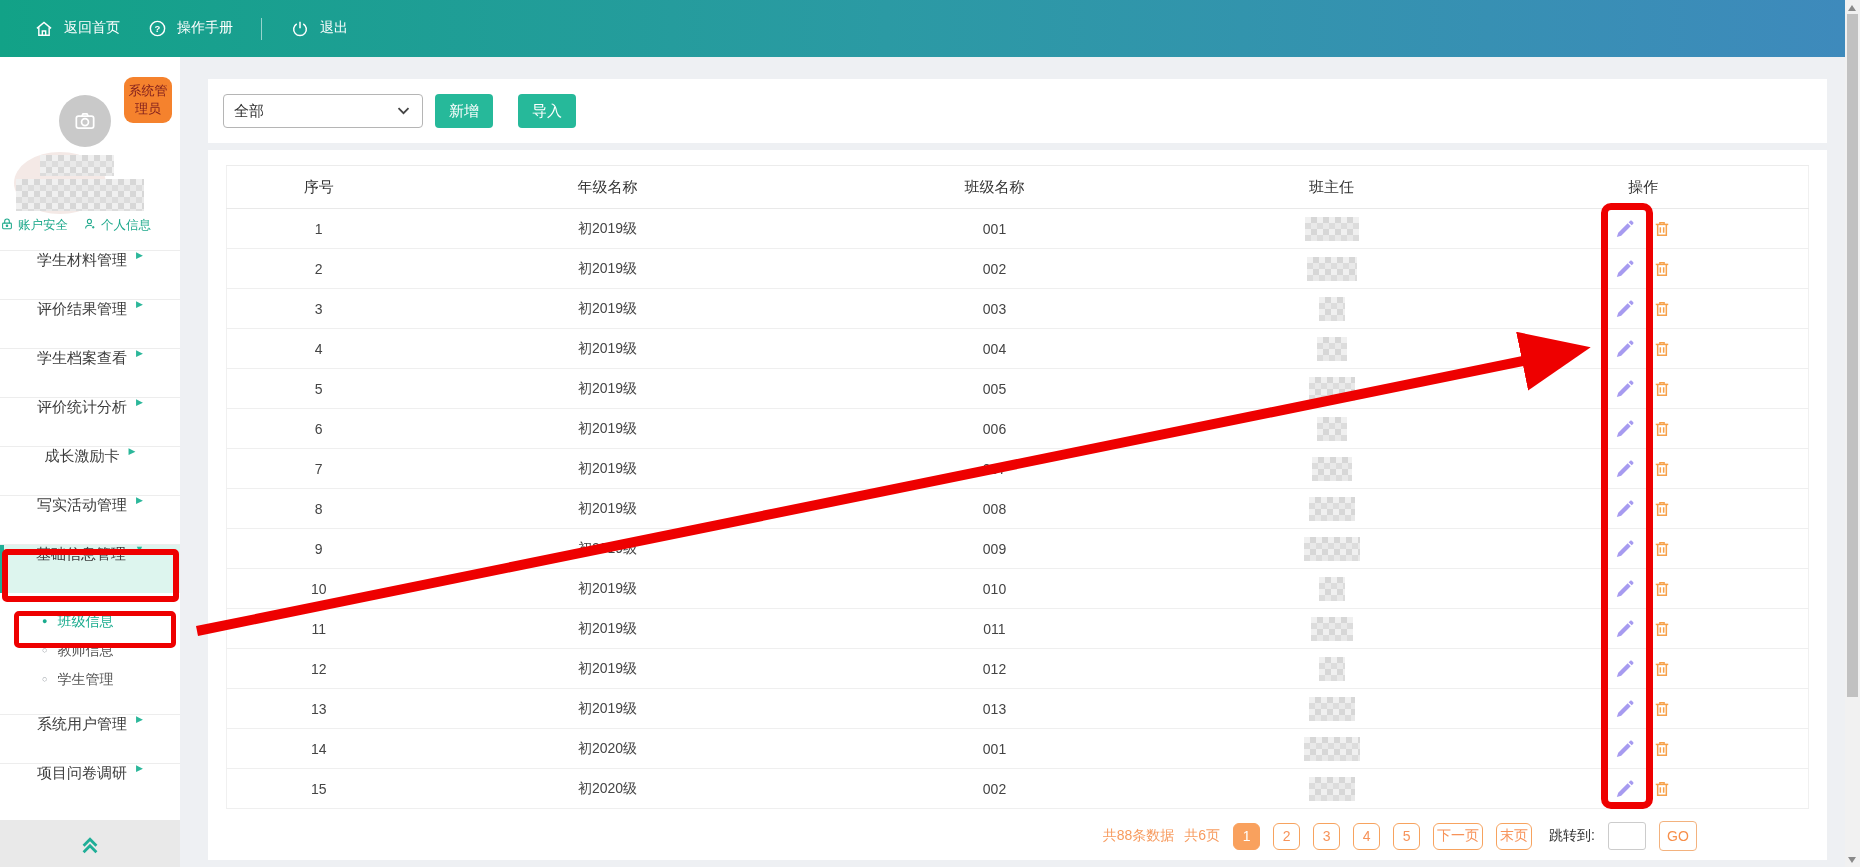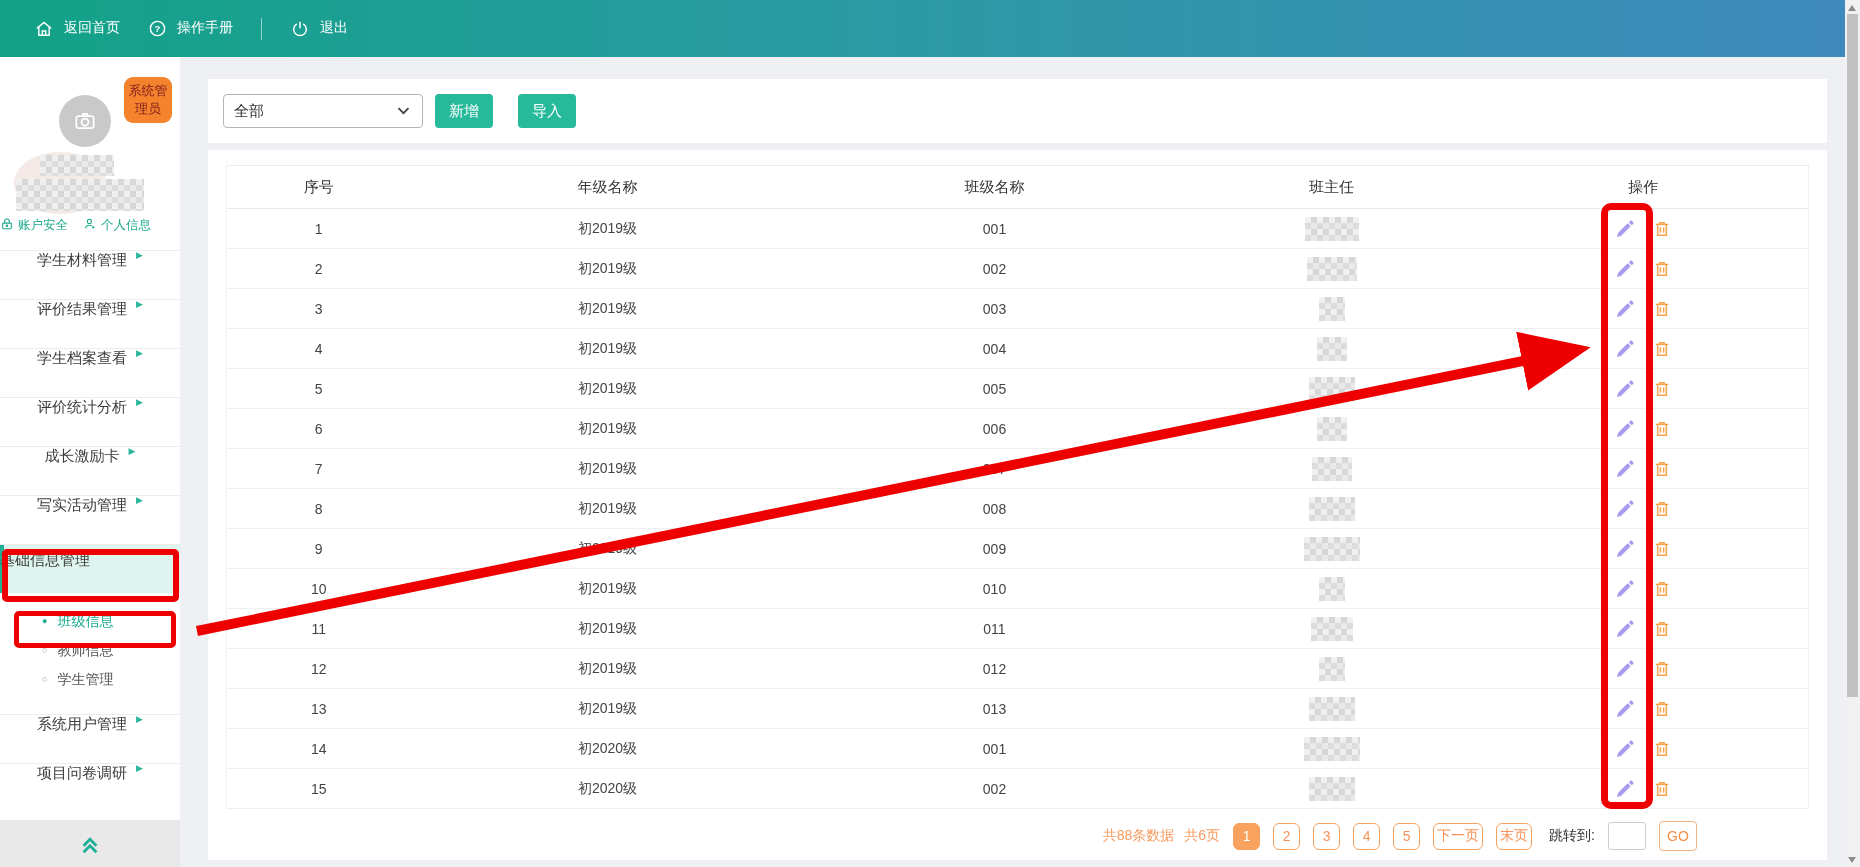--- a/index.html
+++ b/index.html
@@ -28,21 +28,21 @@
   .mosaic { background:conic-gradient(#d7d7d7 25%,#e9e9e9 0 50%,#dcdcdc 0 75%,#f0f0f0 0) 0 0/12px 12px; }
   .m1 { position:absolute; left:28px; top:5px; width:74px; height:21px; }
   .m2 { position:absolute; left:4px; top:29px; width:128px; height:32px; }
   .profile-links { position:absolute; left:0; bottom:16px; width:100%; display:flex; justify-content:flex-start; gap:15px; }
   .plink { display:flex; align-items:center; gap:4px; color:#1fa98c; font-size:12.5px; cursor:pointer; white-space:nowrap; }
 
   .menu { width:180px; }
   .menu-item { height:49px; border-top:1px solid #ededed; display:flex; align-items:flex-start;
     justify-content:center; gap:9px; font-size:15px; color:#3c3c3c; cursor:pointer; }
   .menu-item .arrow { color:#2bb79a; font-size:9px; line-height:1; }
-  .menu-item.active { background:#ddf5ee; box-shadow:inset 4px 0 0 #1fae97;flex-direction:column; }
+  .menu-item.active { background:#ddf5ee; box-shadow:inset 4px 0 0 #1fae97; }
   .submenu { padding:14px 0 20px; }
   .submenu-item { height:29px; display:flex; align-items:center; gap:10px; padding-left:42px;
     font-size:14px; color:#555; cursor:pointer; }
   .submenu-item .bullet { font-size:9px; color:#9aa0a6; line-height:1; }
   .submenu-item.active { color:#1aab8e; }
   .submenu-item.active .bullet { color:#1aab8e; }
   .collapse-footer { position:absolute; left:0; bottom:0; width:180px; height:47px; background:#e9e9e9;
     display:flex; align-items:center; justify-content:center; cursor:pointer; }
 
   

